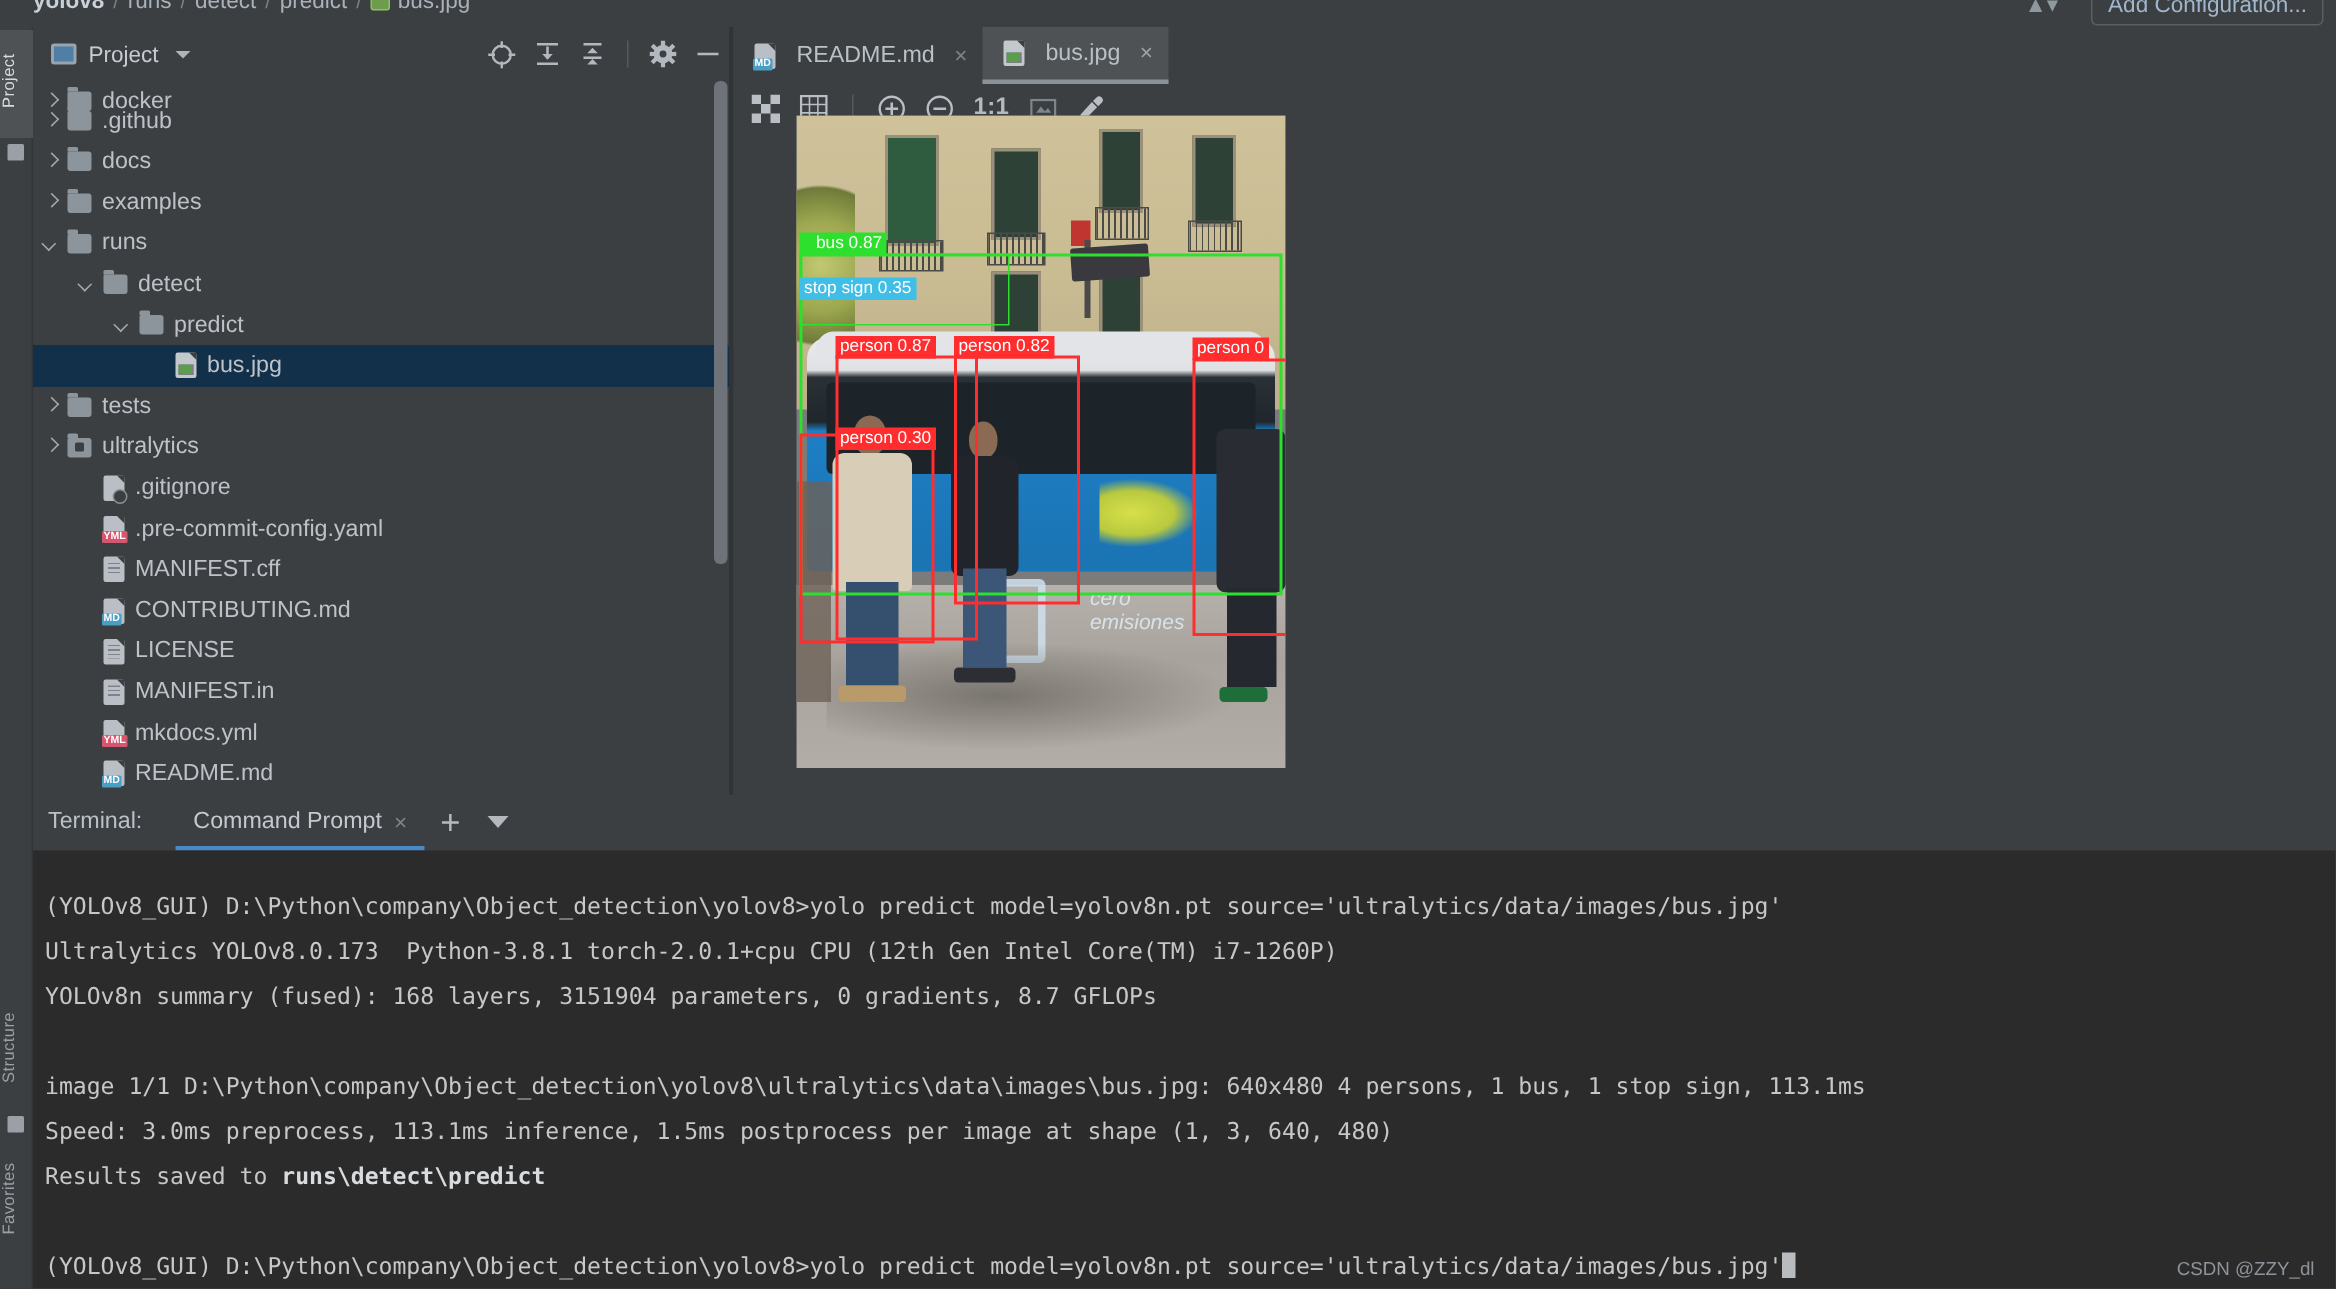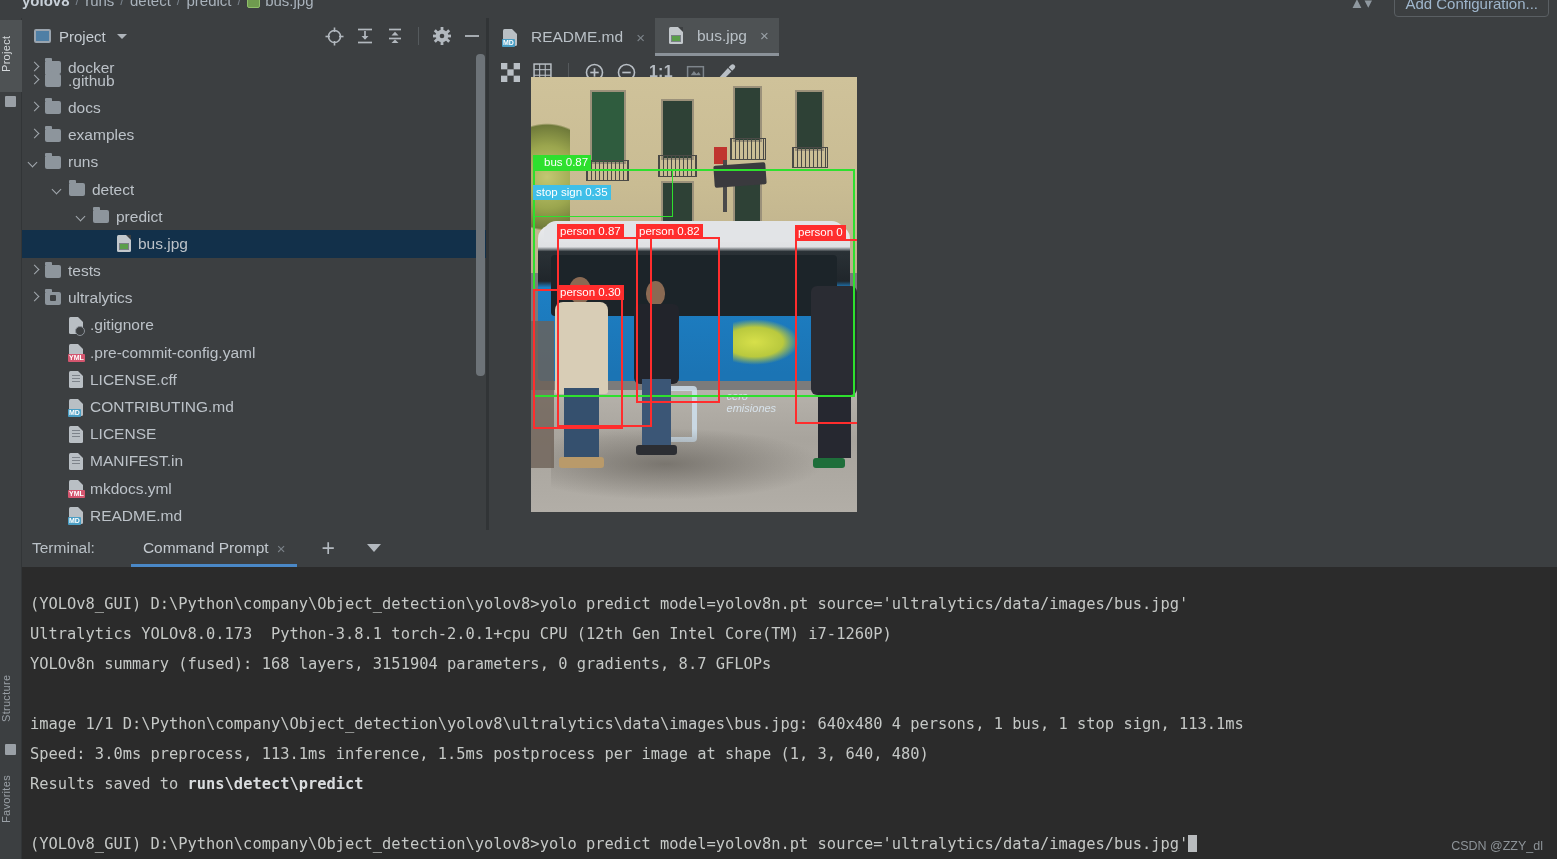--- a/index.html
+++ b/index.html
@@ -220,21 +220,21 @@
     border-radius: 14px 14px 4px 4px;
   }
   .bus-roof { position: absolute; left: 4%; top: 33%; width: 92%; height: 5%;
               background: #e2e4e7; border-radius: 12px 12px 0 0; }
   .bus-win  { position: absolute; left: 6%; top: 41%; width: 88%; height: 14%;
               background: #1c2429; border-radius: 4px; }
   .bus-logo { position: absolute; left: 62%; top: 55%; width: 22%; height: 12%;
               background: radial-gradient(ellipse at 30% 50%, #d7e04a 0%, #b9c93e 40%, transparent 62%); }
   .bus-e    { position: absolute; left: 34%; top: 71%; width: 17%; height: 13%;
               border: 5px solid #cfe0ee; border-radius: 50% 4px 4px 50%; opacity:.85; }
-  .bus-txt  { position: absolute; left: 60%; top: 72%; font-size: 11px; color: #dce8f2;
+  .bus-txt  { position: absolute; left: 60%; top: 72%; font-size: 14px; color: #dce8f2;
               font-style: italic; opacity: .9; }
   .ground   { position: absolute; left: 0; bottom: 0; width: 100%; height: 28%;
               background: linear-gradient(180deg,#b6b2ab 0%,#a8a49d 40%,#b2aea7 100%); }
   .shadow   { position: absolute; bottom: 2%; left: 6%; width: 88%; height: 18%;
               background: radial-gradient(ellipse at 40% 50%, rgba(80,76,70,.55) 0%, transparent 65%); }
   .pers { position: absolute; }
   .p1 { left: 7%; top: 46%; width: 17%; height: 44%; }
   .p1 .head { position:absolute; left:28%; top:0; width:40%; height:14%; background:#8a6a53; border-radius:50%; }
   .p1 .body { position:absolute; left:2%; top:13%; width:96%; height:48%; background:#d8cdb6; border-radius:8px 8px 3px 3px; }
   .p1 .legs { position:absolute; left:18%; top:58%; width:64%; height:36%; background:#35506e; }
@@ -263,21 +263,21 @@
   .blabel.red   { background: #ff2d2d; color: #ffffff; }
   .imgclip { position: absolute; inset: 0; overflow: hidden; }
 
   
   .termpanel {
     position: absolute; left: 22px; top: 530px;
     width: 1535px; height: 329px; background: #3c3f41;
   }
   .term-header {
     position: relative; height: 37px; display: flex; align-items: center;
-    padding-left: 10px; gap: 14px;
+    padding-left: 10px; gap: 0;
     border-bottom: 1px solid #32353700;
   }
   .term-label { font-size: 15.5px; color: #b9c0c6; margin-right: 22px; }
   .term-tab {
     position: relative; height: 37px; display: flex; align-items: center; gap: 8px;
     padding: 0 12px; font-size: 15.5px; color: #c3c9cf;
   }
   .term-tab.active::after {
     content: ""; position: absolute; left: 0; bottom: 0; width: 100%; height: 3px;
     background: #4a88c7;
@@ -468,21 +468,21 @@
             <span class="badge yml">YML</span>
           </span>
           <span class="lbl">.pre-commit-config.yaml</span>
         </div>
         <div class="row">
           <span style="display:inline-block;width:30px;flex:none"></span>
           <span class="arrow none"></span>
           <span class="fileico txt">
             <span class="lines"></span>
           </span>
-          <span class="lbl">LICENSE.cff</span>
+          <span class="lbl">MANIFEST.cff</span>
         </div>
         <div class="row">
           <span style="display:inline-block;width:30px;flex:none"></span>
           <span class="arrow none"></span>
           <span class="fileico md">
             <span class="badge md">MD</span>
           </span>
           <span class="lbl">CONTRIBUTING.md</span>
         </div>
         <div class="row">

